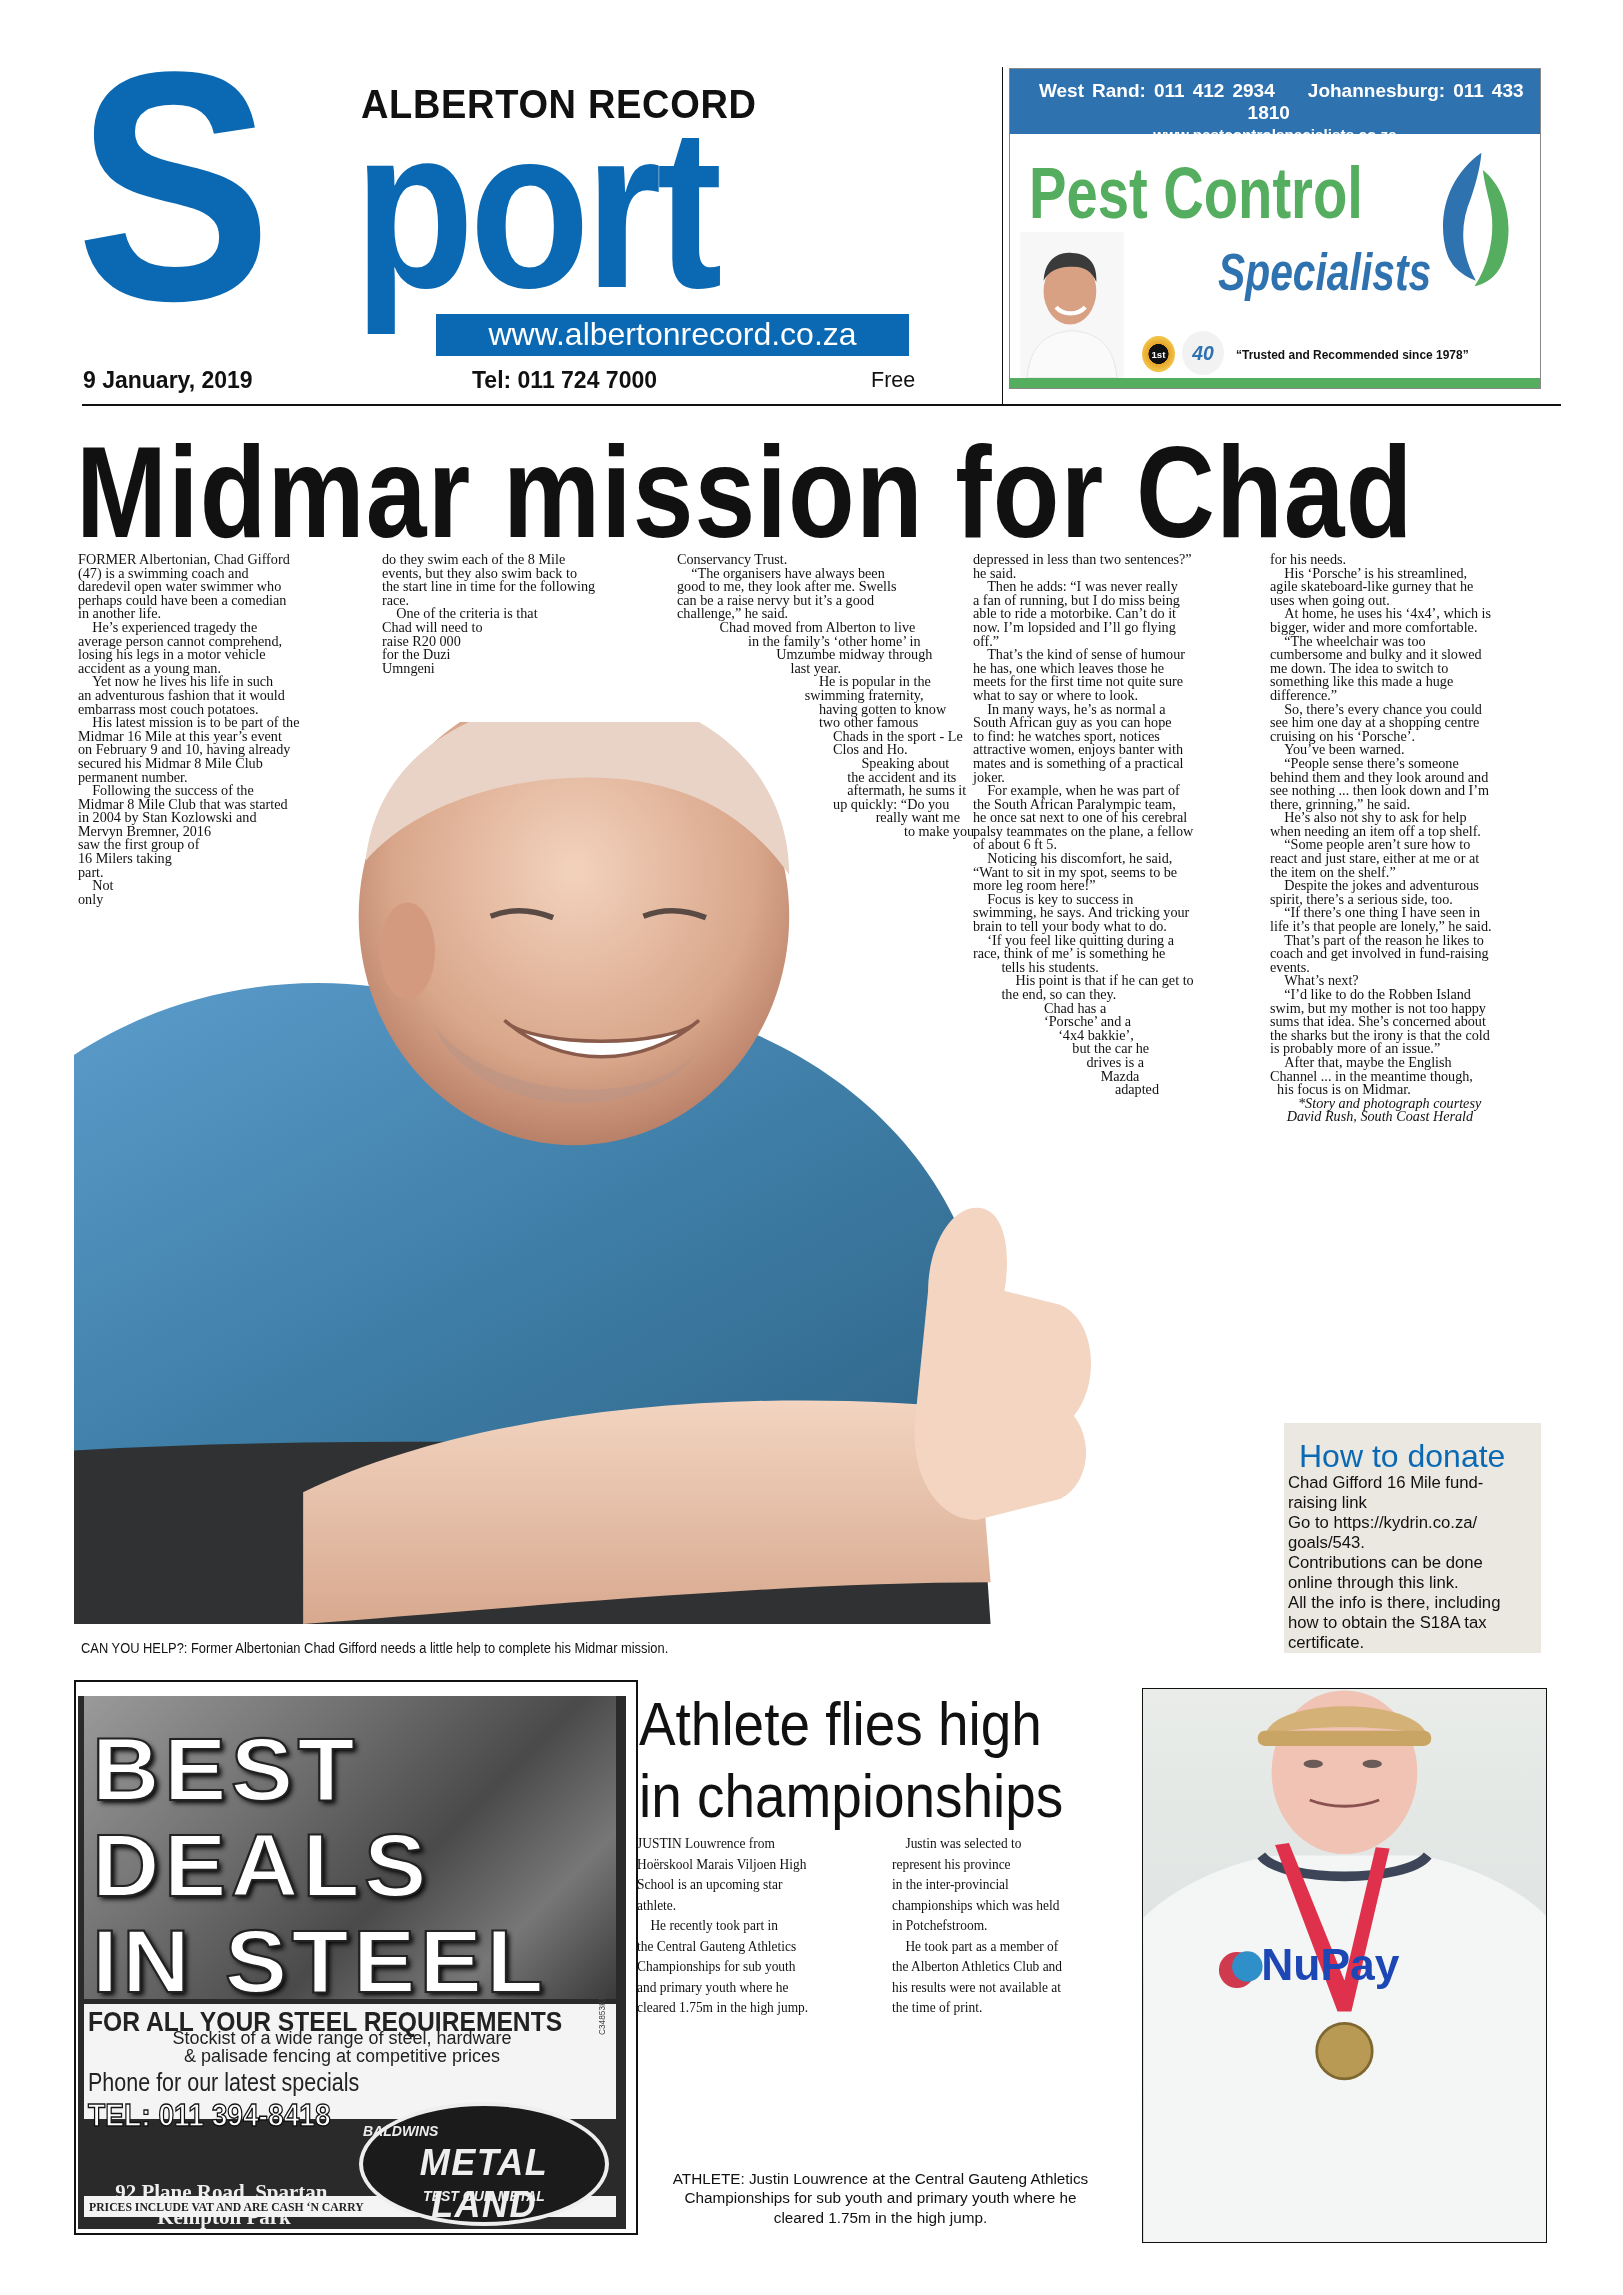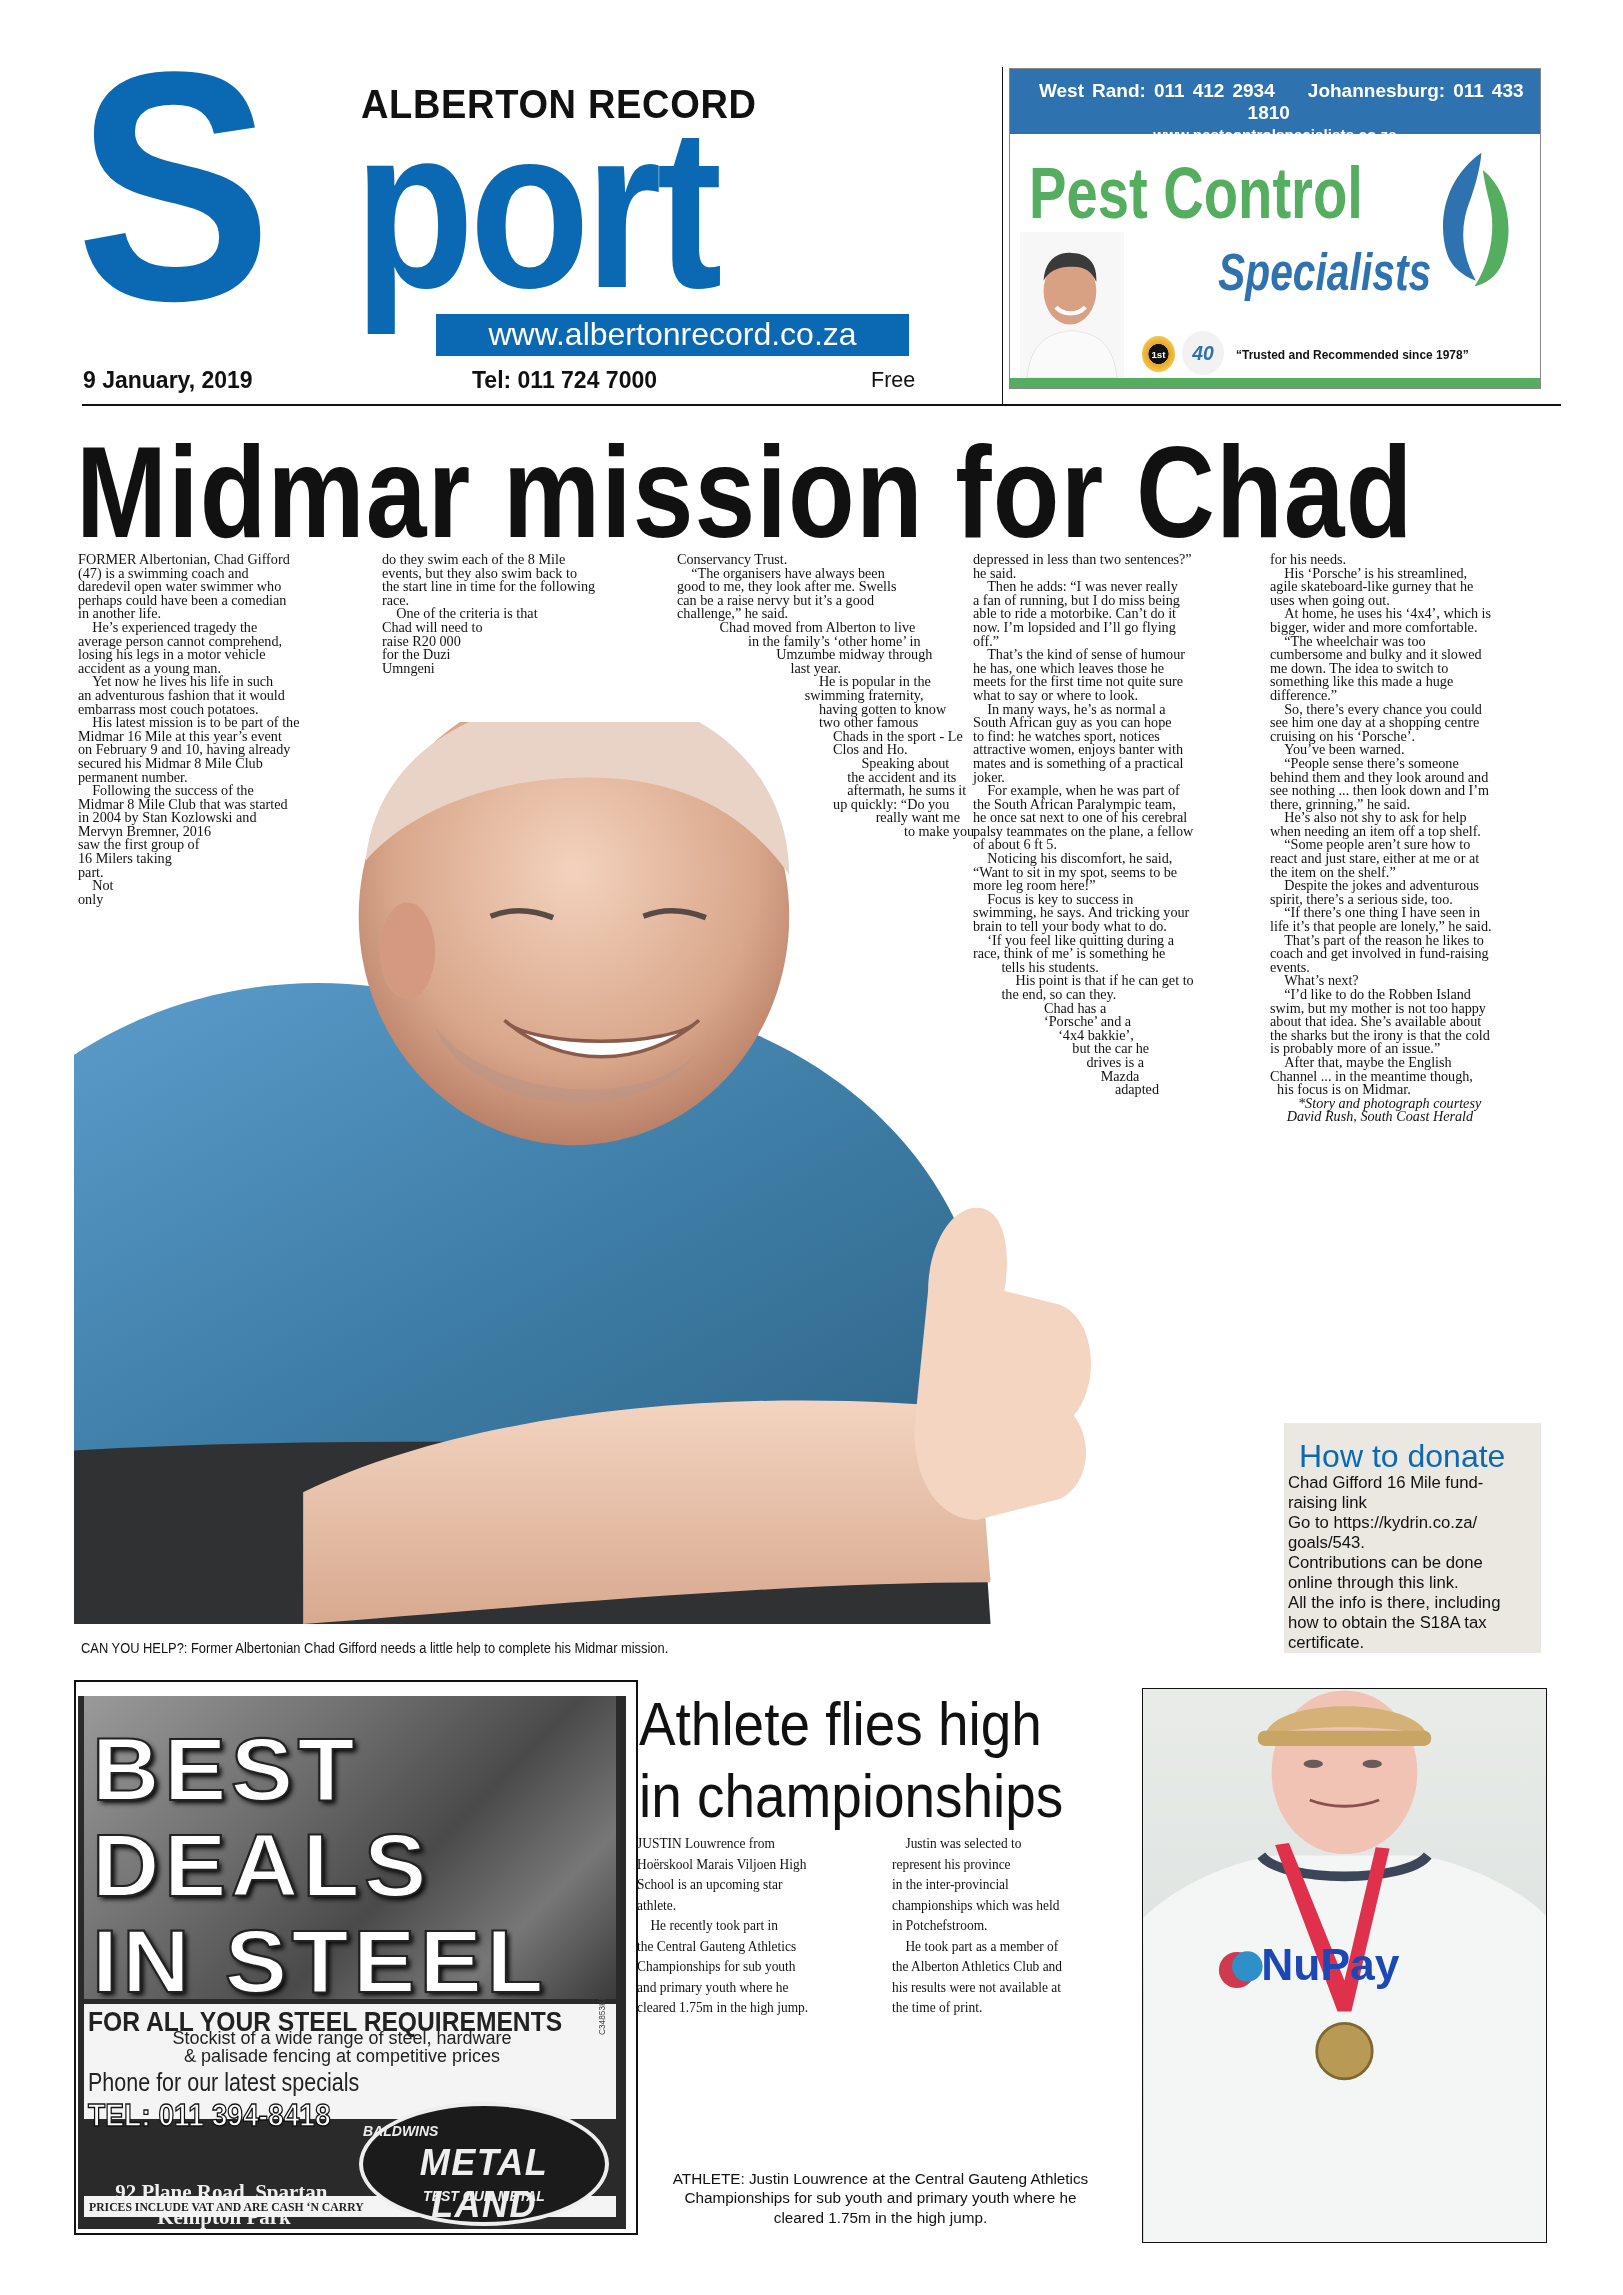--- a/index.html
+++ b/index.html
@@ -335,21 +335,21 @@
   <span class="ln"> Despite the jokes and adventurous</span>
   <span class="ln">spirit, there’s a serious side, too.</span>
   <span class="ln"> “If there’s one thing I have seen in</span>
   <span class="ln">life it’s that people are lonely,” he said.</span>
   <span class="ln"> That’s part of the reason he likes to</span>
   <span class="ln">coach and get involved in fund-raising</span>
   <span class="ln">events.</span>
   <span class="ln"> What’s next?</span>
   <span class="ln"> “I’d like to do the Robben Island</span>
   <span class="ln">swim, but my mother is not too happy</span>
-  <span class="ln">about that idea. She’s available about</span>
+  <span class="ln">sums that idea. She’s concerned about</span>
   <span class="ln">the sharks but the irony is that the cold</span>
   <span class="ln">is probably more of an issue.”</span>
   <span class="ln"> After that, maybe the English</span>
   <span class="ln">Channel ... in the meantime though,</span>
   <span class="ln"> his focus is on Midmar.</span>
   <span class="ln credit" style="padding-left:28px;">*Story and photograph courtesy</span>
   <span class="ln credit" style="padding-left:16.7px;">David Rush, South Coast Herald</span>
 </div>
 
 <div class="abs donate"></div>

